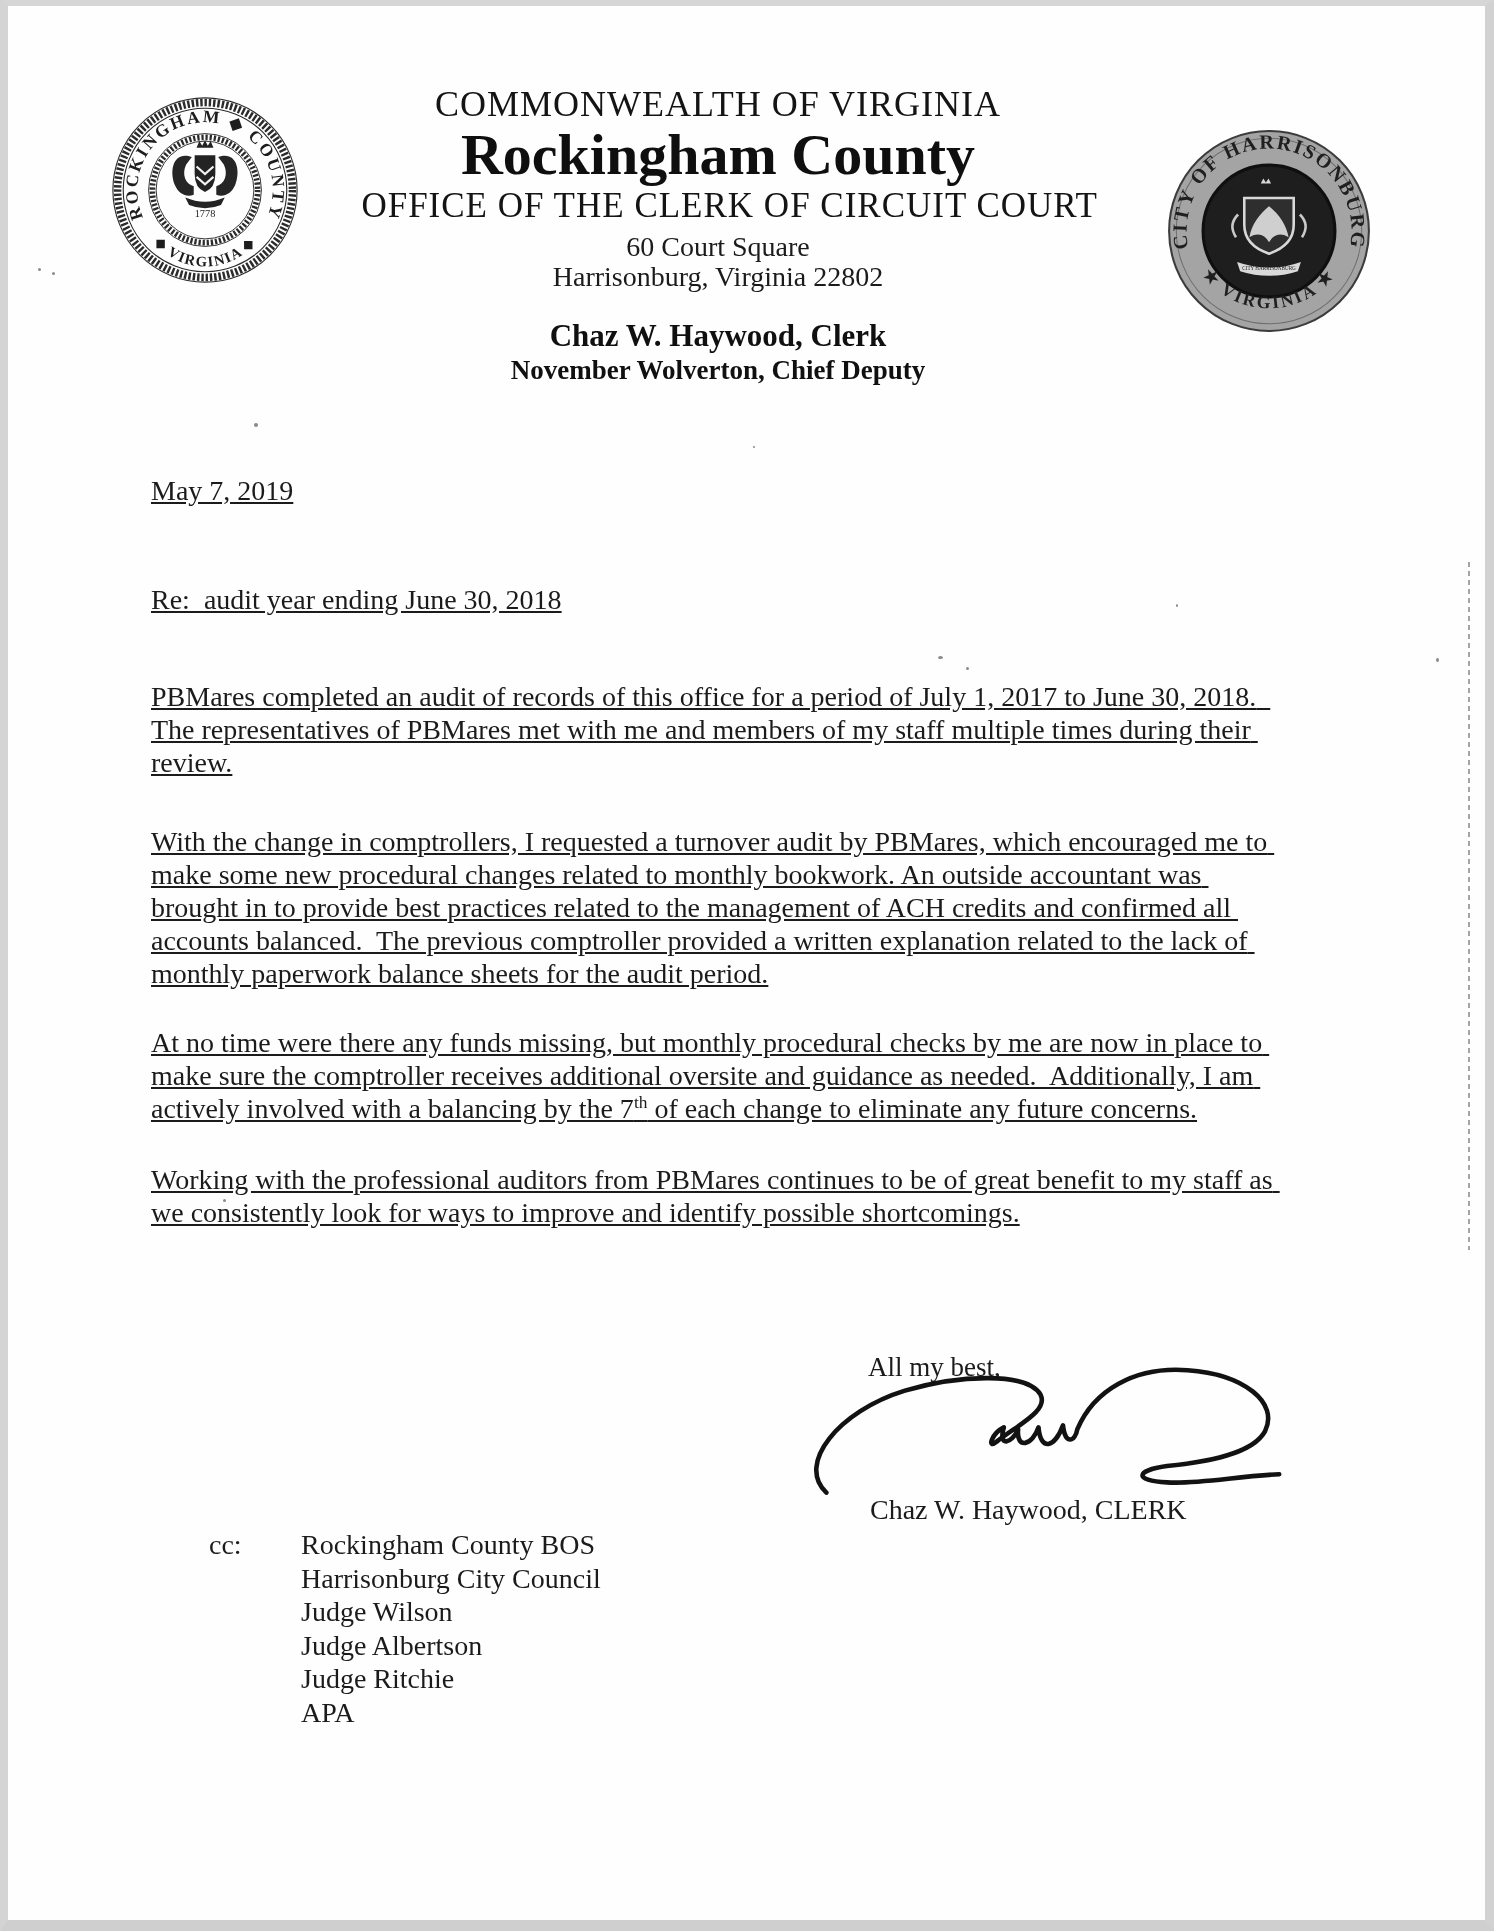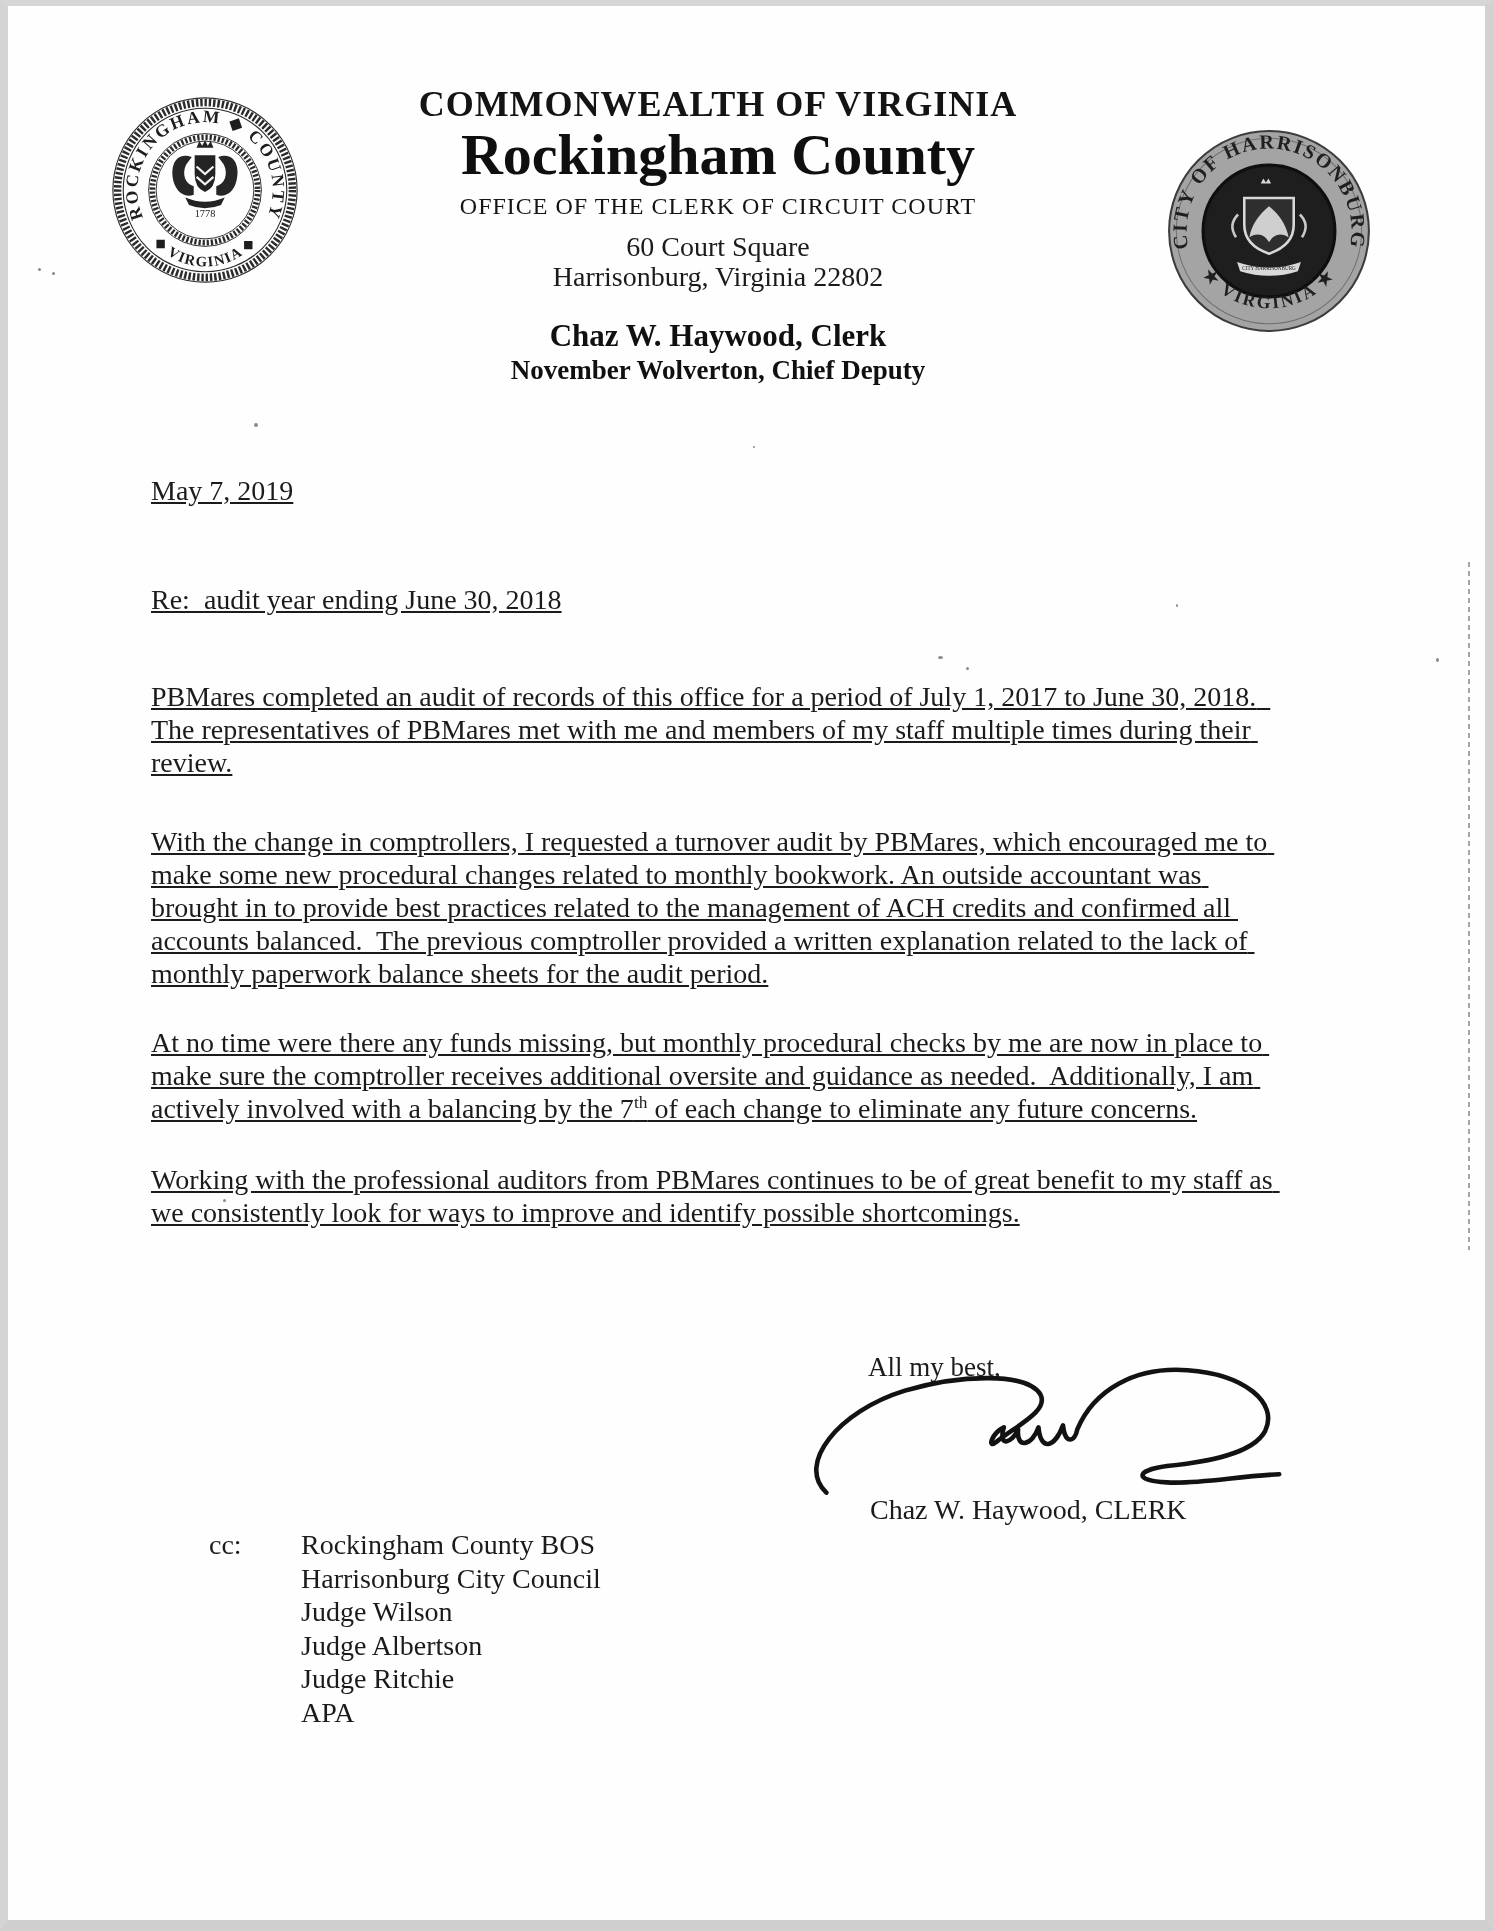--- a/index.html
+++ b/index.html
@@ -12,23 +12,23 @@
     border-top:6px solid #d6d6d6;
     border-right:9px solid #d2d2d2;
     border-bottom:11px solid #cfcfcf;
     overflow:hidden;
     font-family:"Liberation Serif", serif;
     color:#1b1b1b;
   }
   .abs{position:absolute;}
   
   .lh-block{left:330px;top:78px;width:760px;text-align:center;}
-  .lh-commonwealth{font-size:36px;line-height:40px;letter-spacing:1px;color:#141414;font-weight:bold;}
+  .lh-commonwealth{font-size:36px;line-height:40px;letter-spacing:1px;color:#141414;}
   .lh-county{font-size:58px;line-height:62px;font-weight:bold;color:#0f0f0f;}
-  .lh-office{font-size:24px;line-height:40px;letter-spacing:1px;color:#141414;}
+  .lh-office{font-size:35px;line-height:40px;letter-spacing:1px;color:#141414;text-align:right;}
   .lh-addr{font-size:28px;line-height:30px;}
   .lh-addr1{margin-top:6px;}
   .clerk-block{left:330px;top:312px;width:760px;text-align:center;}
   .lh-clerk{font-size:31px;line-height:36px;font-weight:bold;color:#101010;}
   .lh-deputy{font-size:27px;line-height:32px;font-weight:bold;color:#101010;}
   
   .body-block{left:143px;top:468px;width:1125px;font-size:28px;line-height:33px;text-decoration:underline;}
   .date-line{margin:0 0 76px 0;}
   .subject-line{margin:0 0 64px 0;white-space:pre-wrap;}
   .para{margin:0;white-space:pre-wrap;}

